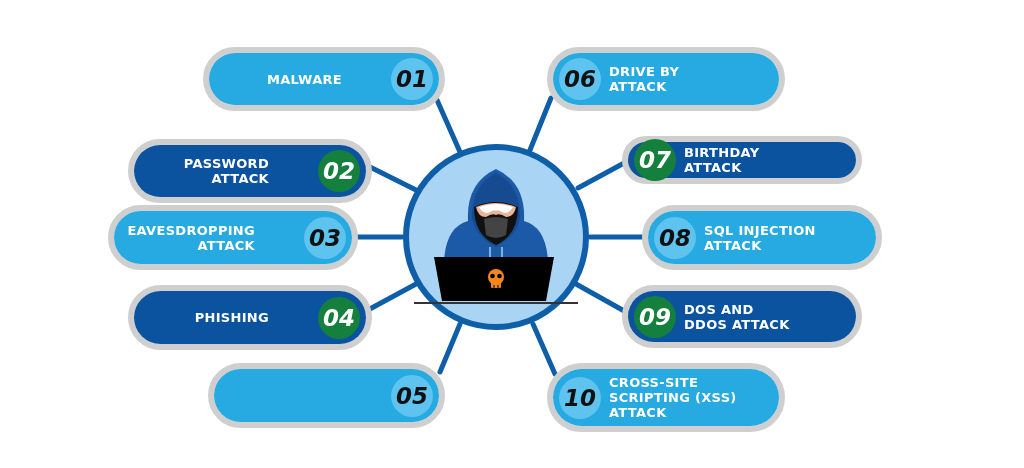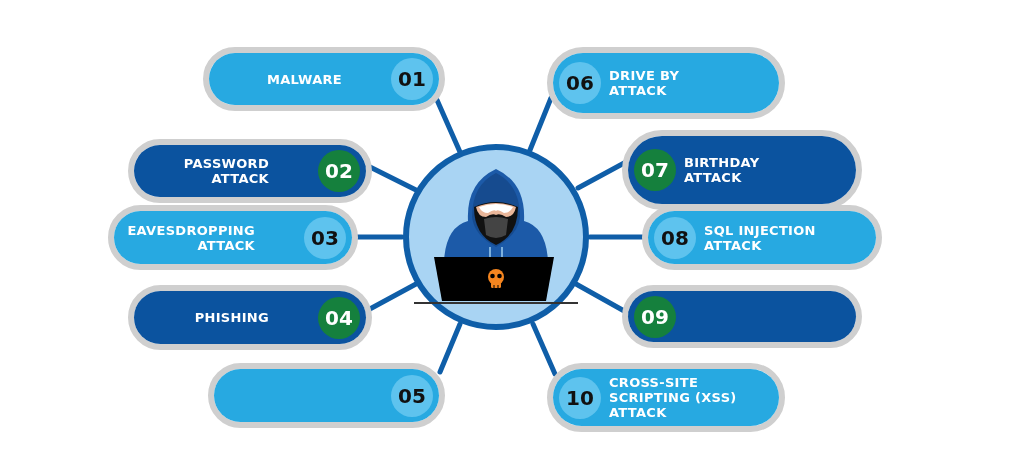--- a/index.html
+++ b/index.html
@@ -8,21 +8,21 @@
   .stage { position:absolute; left:0; top:0; width:1024px; height:468px; }
   svg.connectors { position:absolute; left:0; top:0; }
   .pill { position:absolute; box-sizing:border-box; border:6px solid #cfcfcf; border-radius:40px;
           display:flex; align-items:center; }
   .pill .inner { flex:1; height:100%; border-radius:34px; display:flex; align-items:center; box-sizing:border-box; padding:0 6px; }
   .pill.light .inner { background:#27a9e1; }
   .pill.dark .inner { background:#0b539f; }
   .pill.left .inner { justify-content:flex-end;gap:41px; }
   .pill.right .inner { justify-content:flex-start; }
   .num { width:42px; height:42px; border-radius:50%; display:flex; align-items:center; justify-content:center;
-         font-weight:bold; font-size:20px; flex:0 0 auto; }
+         font-weight:bold; font-size:23px; flex:0 0 auto;font-style:italic; }
   .light .num { background:#5ec3ee; color:#111; }
   .dark .num { background:#15803d; color:#fff; }
   .label { color:#fff; font-weight:bold; font-size:13px; line-height:15px; letter-spacing:0.3px; }
   .left .label { text-align:right; margin-right:8px; }
   .right .label { text-align:left; margin-left:8px; }
   .hub { position:absolute; left:402px; top:143px; width:188px; height:188px; }
 </style>
 </head>
 <body>
 
@@ -99,44 +99,45 @@
       <div class="num">04</div>
     </div>
   </div>
 
   <div class="pill light left" style="left:208px;top:363px;width:237px;height:65px;">
     <div class="inner">
       <div class="num">05</div>
     </div>
   </div>
 
-  <div class="pill light right" style="left:547px;top:47px;width:238px;height:72px;">
+  <div class="pill light right" style="left:547px;top:47px;width:238px;height:64px;">
     <div class="inner">
       <div class="num">06</div>
       <div class="label"><span>DRIVE BY</span><br><span>ATTACK</span></div>
     </div>
   </div>
 
-  <div class="pill dark right" style="left:622px;top:130px;width:240px;height:80px;">
+  <div class="pill dark right" style="left:622px;top:136px;width:240px;height:48px;">
     <div class="inner">
       <div class="num">07</div>
       <div class="label"><span>BIRTHDAY</span><br><span>ATTACK</span></div>
     </div>
   </div>
 
   <div class="pill light right" style="left:642px;top:205px;width:240px;height:65px;">
     <div class="inner">
       <div class="num">08</div>
       <div class="label"><span>SQL INJECTION</span><br><span>ATTACK</span></div>
     </div>
   </div>
 
   <div class="pill dark right" style="left:622px;top:285px;width:240px;height:63px;">
     <div class="inner">
       <div class="num">09</div>
+      <div class="label"><span>DOS AND</span><br><span>DDOS ATTACK</span></div>
     </div>
   </div>
 
   <div class="pill light right" style="left:547px;top:363px;width:238px;height:69px;">
     <div class="inner">
       <div class="num">10</div>
       <div class="label"><span>CROSS-SITE</span><br><span>SCRIPTING (XSS)</span><br><span>ATTACK</span></div>
     </div>
   </div>
 

